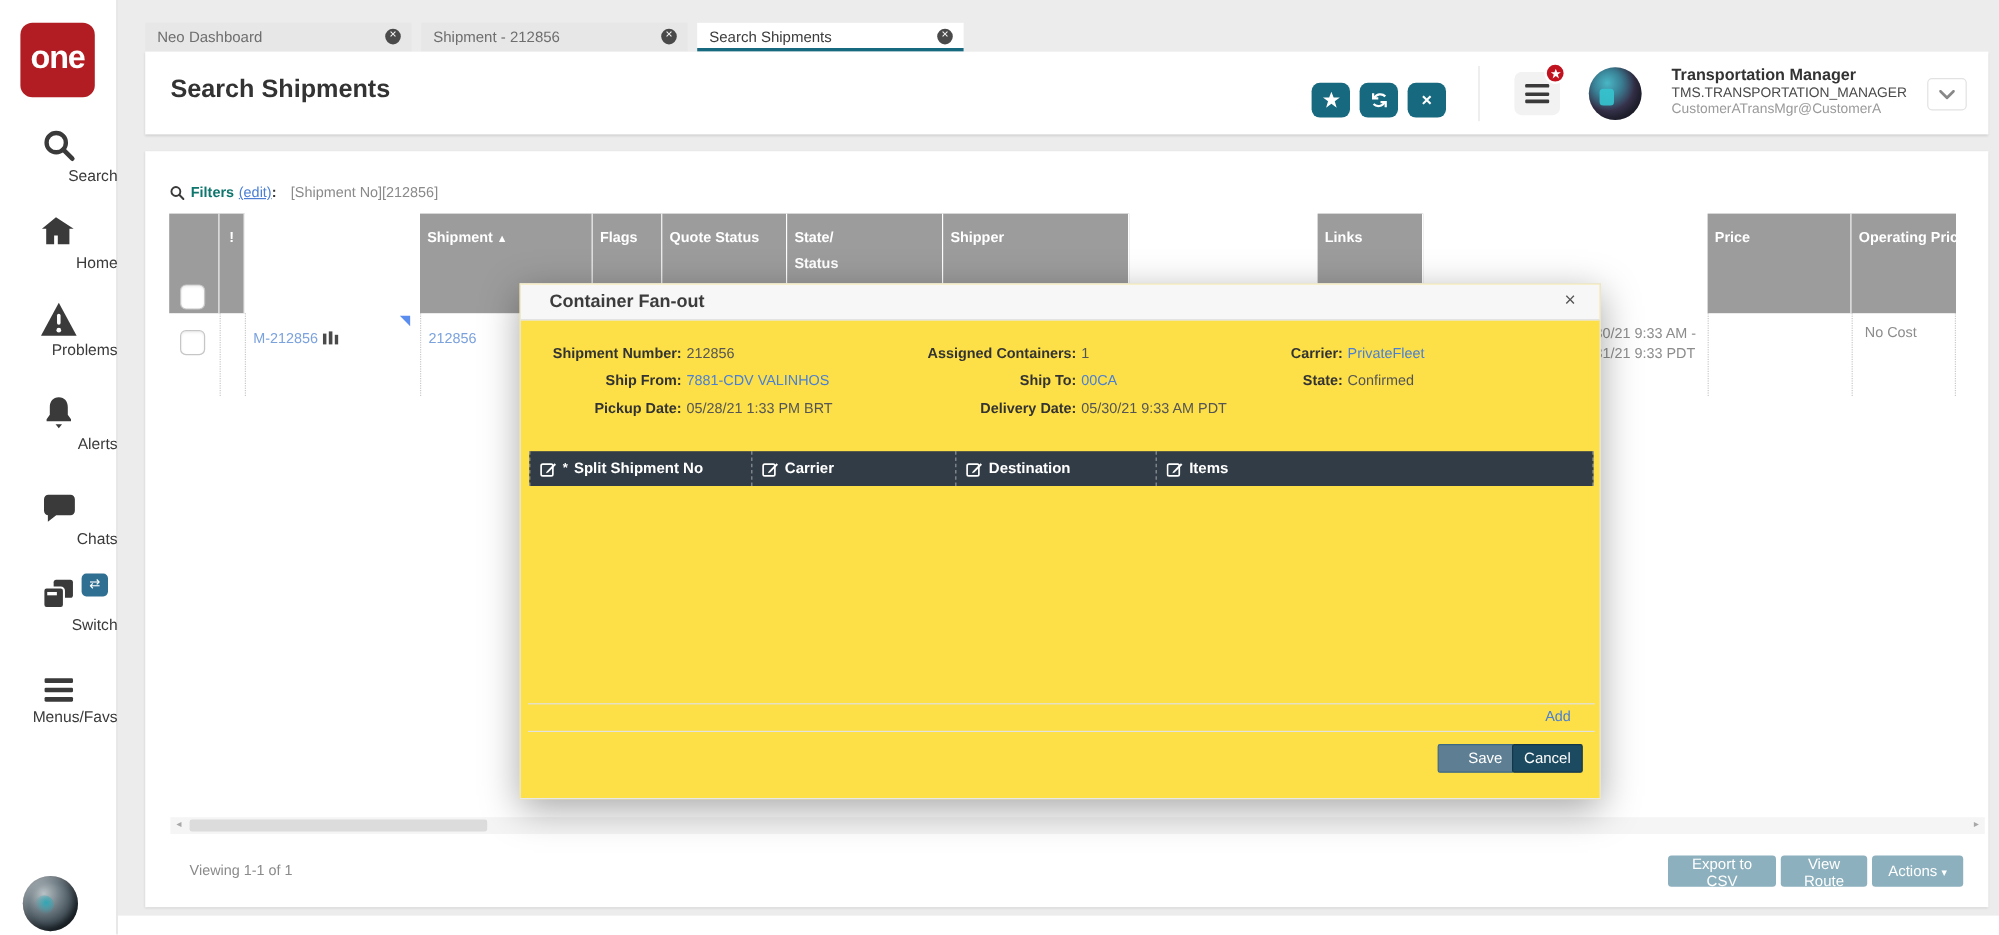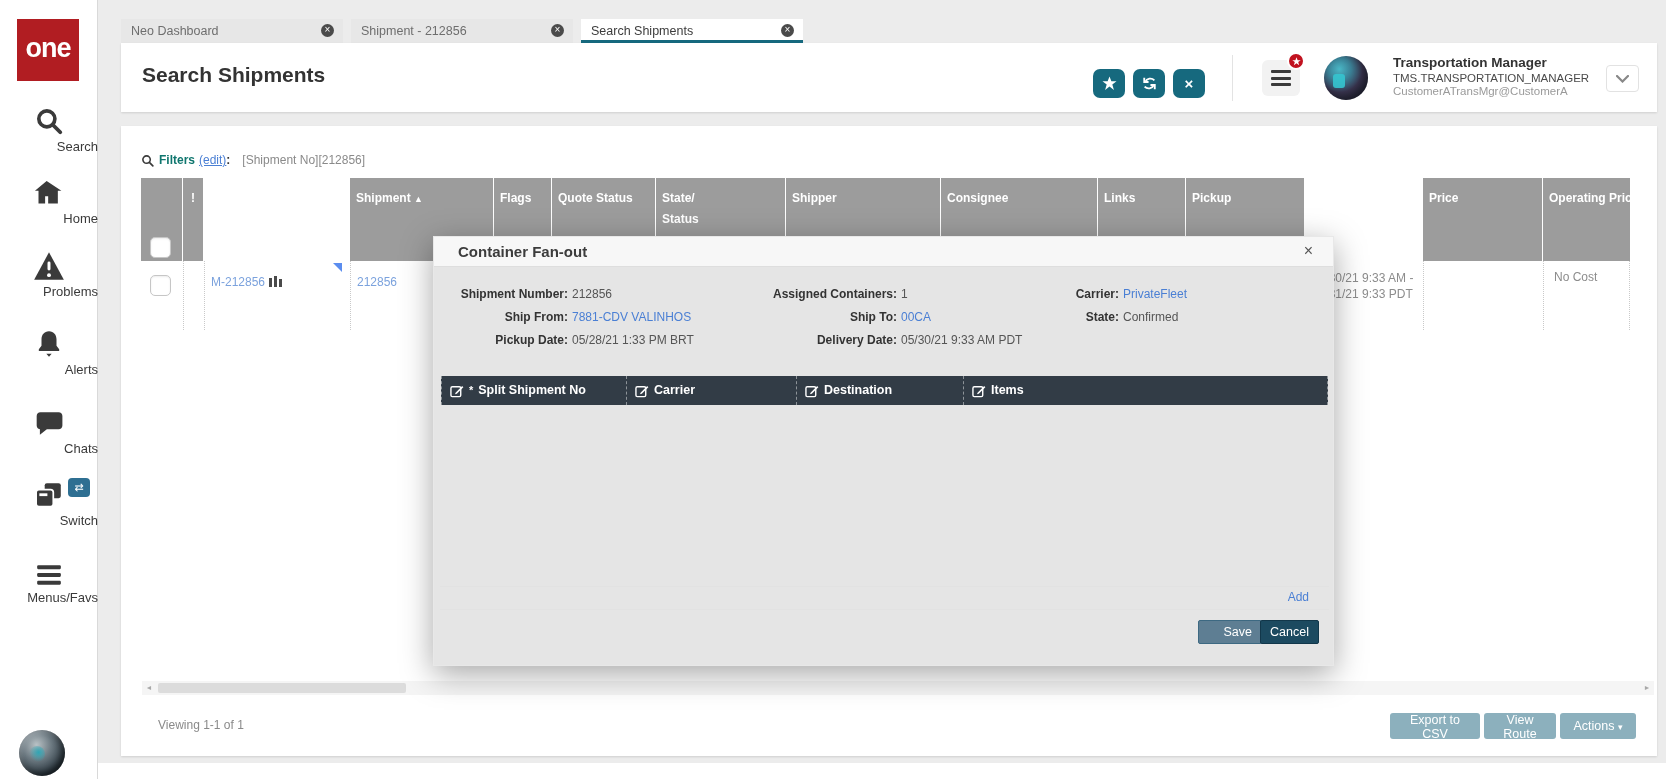--- a/index.html
+++ b/index.html
@@ -8,21 +8,21 @@
     position:relative; width:1666px; height:779px; overflow:hidden;
     font-family:"Liberation Sans", sans-serif; background:#fff; color:#3a3a3a;
   }
   .abs { position:absolute; }
 
   
   .gray-panel { left:98px; top:0; width:1568px; height:763px; background:#ececec; }
 
   
   .sidebar { left:0; top:0; width:98px; height:779px; background:#fff; border-right:1px solid #d9d9d9; z-index:30; }
-  .logo { position:absolute; left:17px; top:19px; width:62px; height:62px; background:#b11d22; border-radius:0;
+  .logo { position:absolute; left:17px; top:19px; width:62px; height:62px; background:#b11d22; border-radius:10px;
           color:#fff; font-size:27px; font-weight:bold; text-align:center; line-height:58px; letter-spacing:-1px; }
   .s-item { position:absolute; left:0; width:98px; text-align:center; }
   .s-icon { display:block; margin:0 auto; }
   .s-label { font-size:13px; color:#3a3a3a; margin-top:3px;text-align:right; }
   .switch-badge { position:absolute; left:68px; top:-4px; width:22px; height:19px; background:#2e6f92; border-radius:4px;
                   color:#fff; font-size:11px; line-height:18px; text-align:center; }
   .globe { position:absolute; left:19px; top:730px; width:46px; height:46px; border-radius:50%;
            background: radial-gradient(circle at 38% 32%, #b9c2c6 0%, #6d7a82 35%, #2e3a42 70%, #161d23 100%);
            box-shadow: inset -3px -3px 6px rgba(0,0,0,.5), inset 2px 2px 4px rgba(255,255,255,.25); }
   .globe::after { content:""; position:absolute; left:10px; top:16px; width:16px; height:16px; border-radius:50%;
@@ -81,21 +81,21 @@
   .hscroll { position:absolute; left:21px; top:555px; width:1512px; height:14px; background:#f5f5f5; }
   .hs-arrow { position:absolute; top:0; width:14px; height:14px; color:#a8a8a8; font-size:7px; line-height:14px; text-align:center; cursor:pointer; }
   .hs-thumb { position:absolute; left:16px; top:2px; width:248px; height:10px; background:#dcdcdc; border-radius:2px; cursor:grab; }
 
   
   .viewing { position:absolute; left:37px; top:592px; font-size:12px; color:#8a8a8a; }
   .foot-btn { position:absolute; top:587px; height:26px; background:#8cb0bd; border:none; border-radius:3px;
               color:#fff; font-size:12.5px; padding:0 12px; cursor:pointer; font-family:inherit; }
 
   
-  .modal { left:433px; top:236px; width:901px; height:430px; background:#e5e5e5; z-index:20;
+  .modal { left:433px; top:236px; width:901px; height:430px; background:#fde047; z-index:20;
            box-shadow: 0 8px 30px rgba(0,0,0,.35); border:1px solid #e8e8e8; }
   .modal-titlebar { position:absolute; left:0; top:0; width:100%; height:30px; background:#f7f7f7; border-bottom:1px solid #dedede; }
   .modal-title { position:absolute; left:24px; top:0; line-height:30px; font-size:15px; font-weight:bold; color:#3c3c3c; }
   .modal-close { position:absolute; right:20px; top:5px; font-size:16px; color:#555; cursor:pointer; }
   .d-label { position:absolute; width:150px; text-align:right; font-size:12px; font-weight:bold; color:#333; }
   .d-value { position:absolute; font-size:12px; color:#555; }
   .d-link { color:#4a7fd4; text-decoration:none; cursor:pointer; }
   .m-grid-head { position:absolute; left:7px; top:139px; width:887px; height:29px; background:#323c46; }
   .m-col { position:absolute; top:0; height:29px; border-left:1px dashed rgba(255,255,255,.45);
            color:#fff; font-size:12.5px; font-weight:bold; line-height:29px; padding-left:8px;
@@ -254,23 +254,21 @@
       <div class="g-head" style="left:0;width:42px">
         <div class="checkbox" style="position:absolute;left:9px;top:59px"></div>
       </div>
       <div class="g-head" style="left:42px;width:21px;padding-left:8px">!</div>
       <div class="g-head" style="left:209px;width:144px"><span>Shipment</span> <span style="font-size:9px">▲</span></div>
       <div class="g-head" style="left:353px;width:58px">Flags</div>
       <div class="g-head" style="left:411px;width:104px">Quote Status</div>
       <div class="g-head" style="left:515px;width:130px">State/
 Status</div>
       <div class="g-head" style="left:645px;width:155px">Shipper</div>
-      <div class="g-head" style="left:800px;width:157px">Consignee</div>
       <div class="g-head" style="left:957px;width:88px">Links</div>
-      <div class="g-head" style="left:1045px;width:119px">Pickup</div>
       <div class="g-head" style="left:1282px;width:120px">Price</div>
       <div class="g-head last" style="left:1402px;width:87px">Operating Price</div>
 
       <div class="g-cell first" style="left:0;width:42px">
         <div class="checkbox" style="position:absolute;left:9px;top:14px"></div>
       </div>
       <div class="g-cell" style="left:42px;width:21px"></div>
       <div class="g-cell" style="left:63px;width:146px">
         <svg class="corner-tri" width="9" height="9" viewBox="0 0 9 9">
           <polygon points="0,0 9,0 9,9" fill="#5b8def"></polygon>

